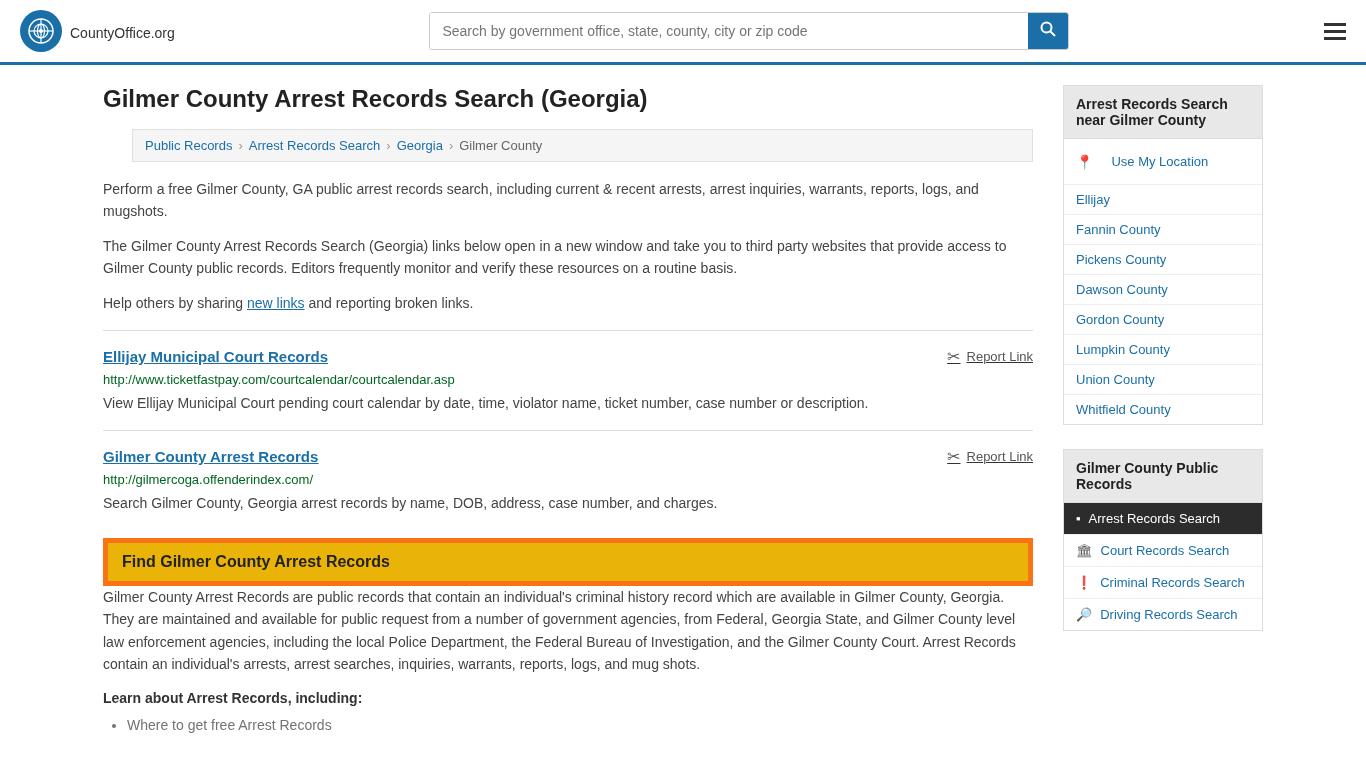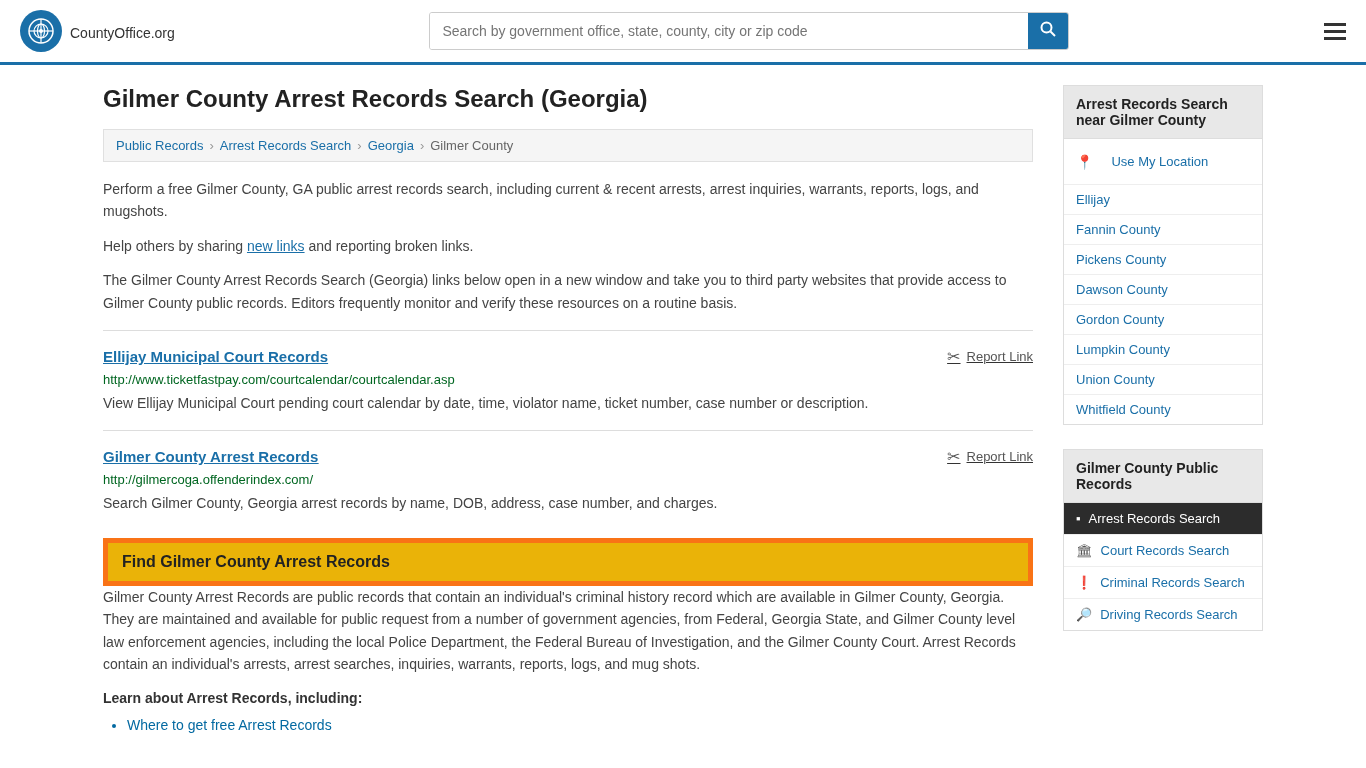--- a/index.html
+++ b/index.html
@@ -116,20 +116,21 @@
     .breadcrumb {
       display: flex;
       align-items: center;
       gap: 6px;
       font-size: 13px;
       color: #666;
       margin-bottom: 16px;
       background: #f5f5f5;
       padding: 8px 12px;
       border: 1px solid #e0e0e0;
+      margin-left: 29px;
     }
     .breadcrumb a {
       color: #1a6fa8;
       text-decoration: none;
     }
     .breadcrumb .sep { color: #999; }
 
     
     .description {
       color: #444;
@@ -204,21 +205,21 @@
       margin-bottom: 14px;
     }
     .learn-title {
       font-weight: bold;
       margin-bottom: 8px;
     }
     .learn-list {
       padding-left: 24px;
     }
     .learn-list li {
-      color: #0369a1;
+      color: #737373;
       line-height: 1.7;
     }
 
     
     .sidebar-section {
       margin-bottom: 24px;
     }
     .sidebar-title {
       background: #e8e8e8;
       padding: 10px 12px;
@@ -337,24 +338,24 @@
       <a href="#">Public Records</a>
       <span class="sep">›</span>
       <a href="#">Arrest Records Search</a>
       <span class="sep">›</span>
       <a href="#">Georgia</a>
       <span class="sep">›</span>
       <span>Gilmer County</span>
     </nav>
 
     <p class="description">Perform a free Gilmer County, GA public arrest records search, including current &amp; recent arrests, arrest inquiries, warrants, reports, logs, and mugshots.</p>
+    <p class="description">The Gilmer County Arrest Records Search (Georgia) links below open in a new window and take you to third party websites that provide access to Gilmer County public records. Editors frequently monitor and verify these resources on a routine basis.</p>
     <p class="description">
       <span>Help others by sharing </span><a href="#">new links</a><span> and reporting broken links.</span>
     </p>
-    <p class="description">The Gilmer County Arrest Records Search (Georgia) links below open in a new window and take you to third party websites that provide access to Gilmer County public records. Editors frequently monitor and verify these resources on a routine basis.</p>
 
     <div class="record-block">
       <div class="record-header">
         <a href="#" class="record-title">Ellijay Municipal Court Records</a>
         <button class="report-link-btn">
           <span class="report-icon">✂</span>
           <span>Report Link</span>
         </button>
       </div>
       <div class="record-url">http://www.ticketfastpay.com/courtcalendar/courtcalendar.asp</div>

